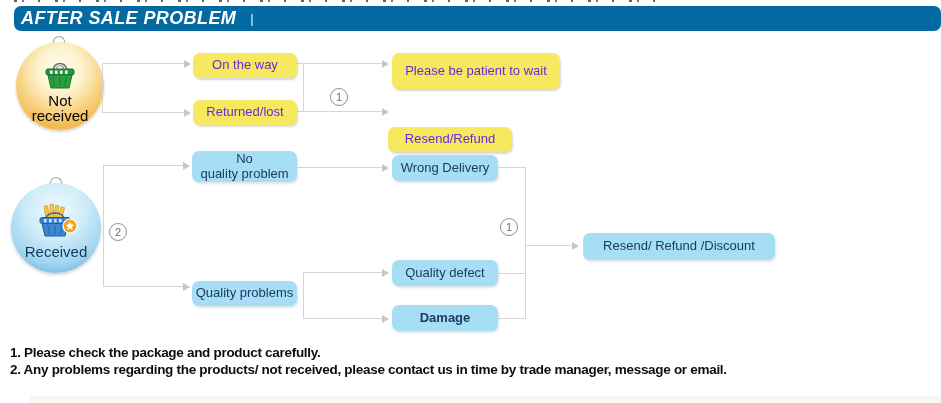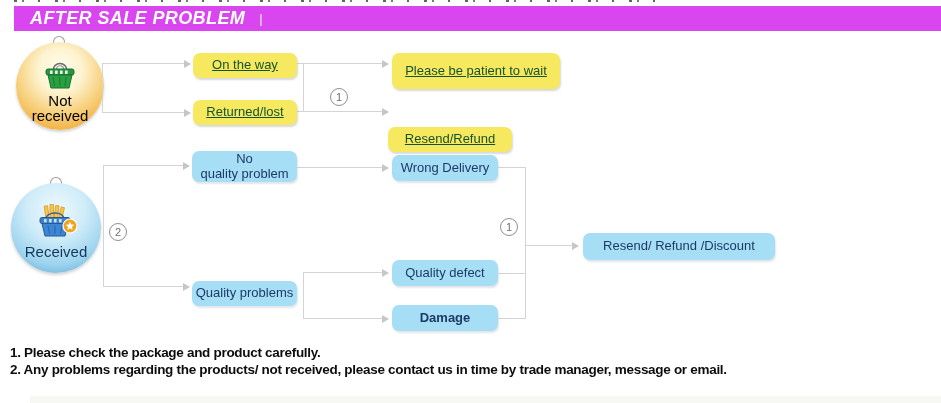--- a/index.html
+++ b/index.html
@@ -14,22 +14,23 @@
     position:absolute; left:14px; top:0; width:650px; height:2px;
     background: repeating-linear-gradient(90deg,
       #3c3c3c 0 3px, transparent 3px 8px,
       #585858 8px 10px, transparent 10px 24px,
       #3c3c3c 24px 26px, transparent 26px 41px);
     opacity:.8;
   }
   
   .banner {
     position:absolute; left:14px; top:6px; width:927px; height:25px;
-    background:#d946ef; color:#fff; display:flex; align-items:center;
-    padding-left:16px;
+    background:#0369a1; color:#fff; display:flex; align-items:center;
+    padding-left:7px;
+    border-radius:7px;
   }
   .banner .title {
     font-size:18px; font-weight:700; font-style:italic; letter-spacing:.4px;
     white-space:nowrap;
   }
   .banner .divider { margin:0 10px 0 14px; font-size:13px; color:#e8f6fd; }
   .banner .subtitle { font-size:13.5px; letter-spacing:.4px; white-space:nowrap; }
 
   
   .circle {
@@ -54,21 +55,21 @@
     border:1.5px solid #9b9b9b; border-bottom:none;
     border-radius: 7px 7px 0 0; background:transparent;
   }
 
   
   .node {
     position:absolute; display:flex; align-items:center; justify-content:center;
     border-radius:7px; font-size:13px; white-space:nowrap; text-align:center;
     line-height:1.1;
   }
-  .ynode { background:#F7E95F; color:#14532d; box-shadow:1px 2px 2px rgba(170,170,170,.45);text-decoration:underline; }
+  .ynode { background:#F7E95F; color:#6d28d9; box-shadow:1px 2px 2px rgba(170,170,170,.45); }
   .bnode { background:#A6DEF5; color:#1E3A66; box-shadow:1px 2px 2px rgba(180,190,200,.4); }
 
   
   .lh { position:absolute; height:1px; background:#d4d4d4; }
   .lv { position:absolute; width:1px;  background:#d4d4d4; }
   .arr {
     position:absolute; width:0; height:0;
     border-top:4px solid transparent; border-bottom:4px solid transparent;
     border-left:7px solid #c6c6c6;
   }

